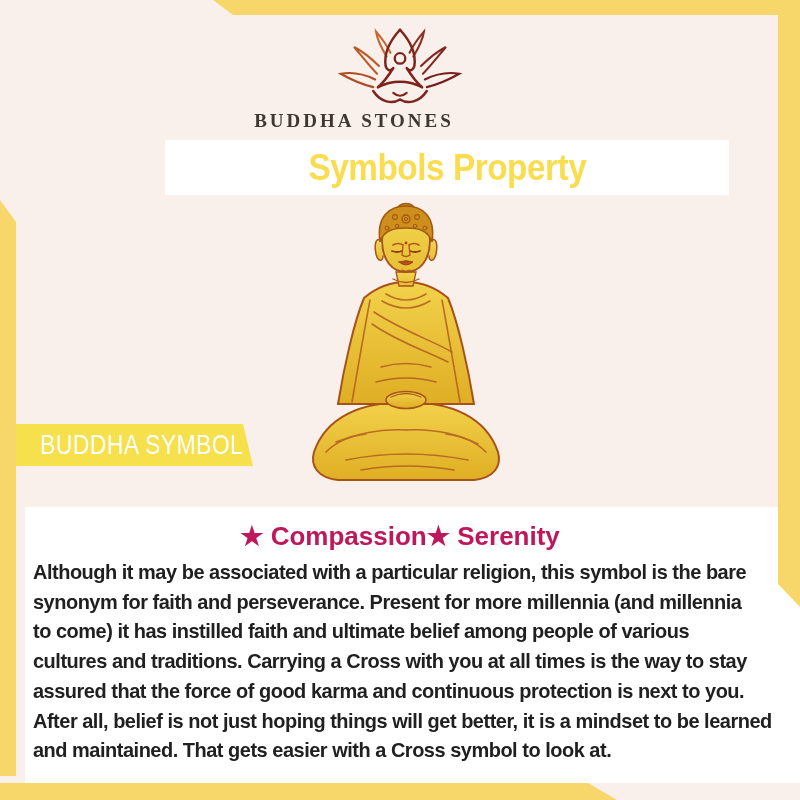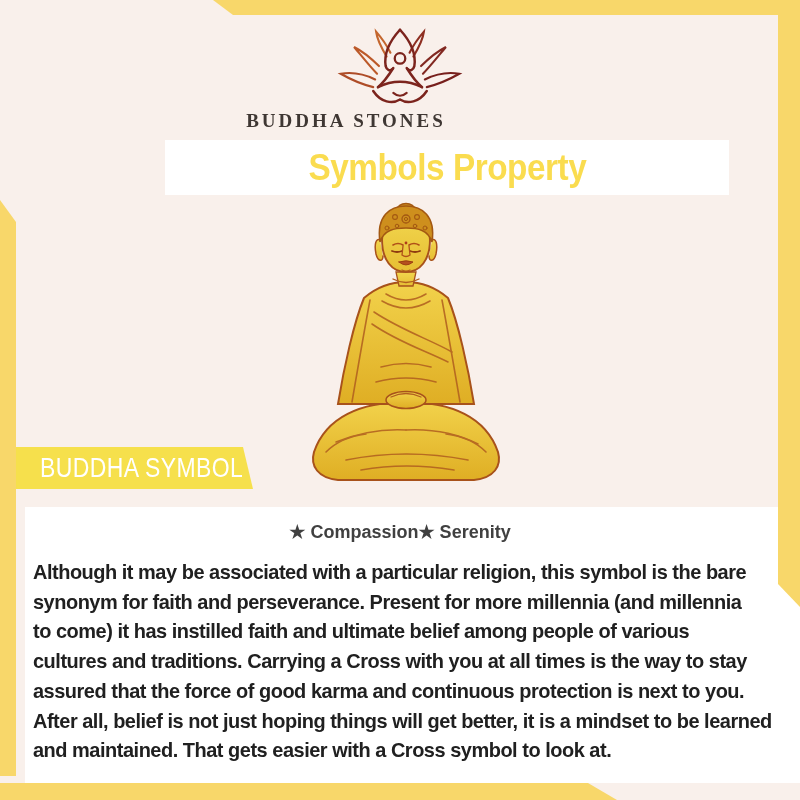--- a/index.html
+++ b/index.html
@@ -8,41 +8,41 @@
 
   
   .band{position:absolute;inset:0;background:#F8D76A;}
   .band-top{clip-path:polygon(213px 0,800px 0,800px 15px,233px 15px);}
   .band-right{clip-path:polygon(778px 0,800px 0,800px 607px,778px 584px);}
   .band-left{clip-path:polygon(0 200px,16px 222px,16px 776px,0 776px);}
   .band-bottom{clip-path:polygon(0 783px,588px 783px,617px 800px,0 800px);}
 
   .logo{position:absolute;left:330px;top:24px;width:140px;height:88px;}
 
-  .brand{position:absolute;left:8px;top:110px;width:676px;text-align:center;
+  .brand{position:absolute;left:16px;top:110px;width:676px;text-align:center;
          font-family:"Liberation Serif",serif;font-weight:700;font-size:19px;
          letter-spacing:3px;color:#3F3733;}
 
   .title-banner{position:absolute;left:165px;top:140px;width:564px;height:55px;
          background:#FFFFFF;display:flex;align-items:center;justify-content:center;}
   .title-banner span{font-weight:700;font-size:37px;color:#FADC4F;letter-spacing:-0.5px;
          transform:scaleX(.9);white-space:nowrap;}
 
   .buddha{position:absolute;left:306px;top:202px;width:200px;height:285px;}
 
-  .ribbon{position:absolute;left:13px;top:447px;width:252px;height:42px;background:#F6E04C;
+  .ribbon{position:absolute;left:13px;top:424px;width:252px;height:42px;background:#F6E04C;
          clip-path:polygon(0 0,230px 0,240px 42px,0 42px);
          display:flex;align-items:center;}
   .ribbon span{font-size:28px;font-weight:400;color:#FFFFFF;letter-spacing:.5px;
          margin-left:27px;transform:scaleX(.82);transform-origin:left center;white-space:nowrap;}
 
   .content-box{position:absolute;left:25px;top:507px;width:775px;height:276px;background:#FFFFFF;}
 
   .heading{position:absolute;left:0;top:14px;width:750px;text-align:center;
-         font-weight:700;font-size:18px;color:#404040;letter-spacing:0;}
+         font-weight:700;font-size:26px;color:#be185d;letter-spacing:0;}
 
   .para{position:absolute;left:8px;top:50px;width:790px;transform:scaleX(.95);
         transform-origin:left top;}
   .pline{font-weight:700;font-size:21px;line-height:29.7px;color:#202020;
         letter-spacing:-0.5px;white-space:nowrap;}
 </style>
 </head>
 <body>
 
 <div class="canvas">

